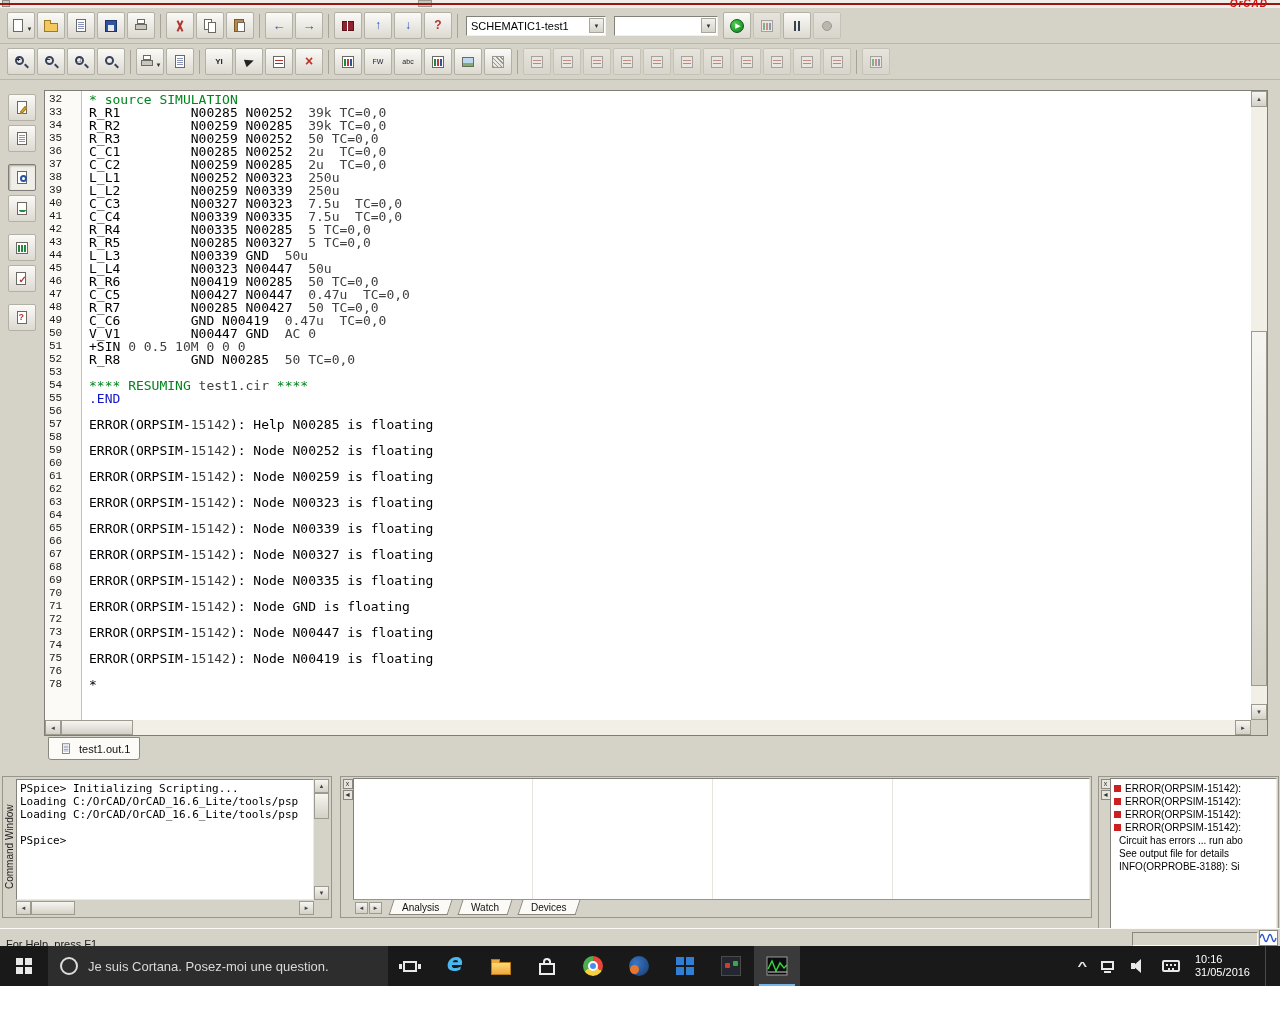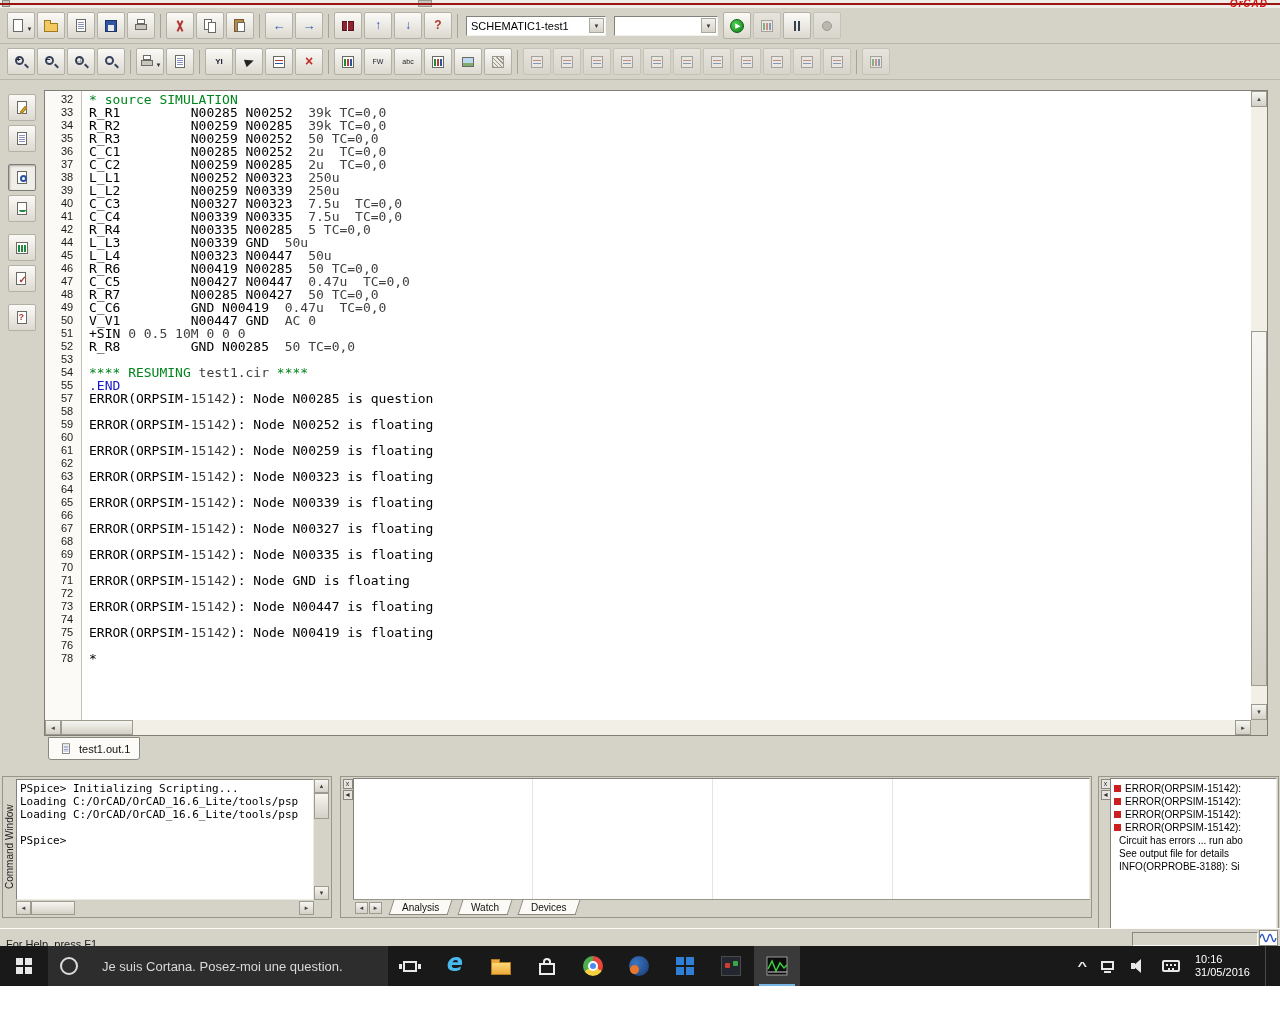--- a/index.html
+++ b/index.html
@@ -86,21 +86,21 @@
 
   
   #main{position:absolute;left:0;top:80px;width:1280px;height:848px;background:#d5d2c8;}
   #lefttoolbar{position:absolute;left:0;top:92px;width:43px;display:flex;flex-direction:column;align-items:center;}
   #lefttoolbar .tbtn{margin:2px 0;}
 
   #editor{position:absolute;left:44px;top:90px;width:1224px;height:646px;background:#fff;border:1px solid #7f7d75;box-sizing:border-box;}
   #gutter{position:absolute;left:0;top:0;bottom:15px;width:37px;background:#fbfaf6;border-right:1px solid #c3c0b6;box-sizing:border-box;}
   #lines{position:absolute;left:0;top:2px;right:17px;bottom:16px;overflow:hidden;font-family:"DejaVu Sans Mono",monospace;font-size:13px;line-height:13px;}
   .ed-row{display:flex;height:13px;white-space:pre;}
-  .ed-num{width:37px;flex:none;padding-left:16px;box-sizing:border-box;color:#1a1a1a;font-size:11px;line-height:13px;font-family:Liberation Sans, sans-serif;}
+  .ed-num{width:37px;flex:none;padding-left:4px;box-sizing:border-box;color:#1a1a1a;font-size:11px;line-height:13px;font-family:Liberation Mono, monospace;}
   .ed-text{padding-left:7px;}
   .c-k{color:#000;} .c-r{color:#404040;} .c-g{color:#00851c;} .c-b{color:#1414c8;}
 
   .sarr{display:flex;align-items:center;justify-content:center;background:linear-gradient(#f6f5f1,#d3d0c6);border:1px solid #9d9a90;box-sizing:border-box;color:#444;}
   .sarr::before{font-size:6px;}
   .au::before{content:"▲";} .ad::before{content:"▼";} .al::before{content:"◄";} .ar::before{content:"►";}
   .sthumb{position:absolute;background:linear-gradient(#f6f5f1,#d3d0c6);border:1px solid #9d9a90;box-sizing:border-box;}
   .strack{background:#f2f0e6;}
 
   #ed-vscroll{position:absolute;top:0;right:0;bottom:15px;width:16px;}
@@ -154,21 +154,21 @@
   #statusbar{position:absolute;left:0;top:928px;width:1280px;height:31px;background:#d5d2c8;border-top:1px solid #fcfbf8;font-size:11px;color:#1a1a1a;display:flex;align-items:center;padding-left:6px;box-sizing:border-box;}
   .spane{position:absolute;top:3px;height:12px;border:1px solid;border-color:#8a877e #fcfbf8 #fcfbf8 #8a877e;}
   #spane1{left:1132px;width:124px;}
   #wavepane{position:absolute;left:1259px;top:1px;width:19px;height:16px;background:#fff;border:1px solid #8a877e;box-sizing:border-box;}
 
   
   #taskbar{position:absolute;left:0;top:946px;width:1280px;height:40px;background:#191919;display:flex;align-items:stretch;}
   .tb-start{width:48px;display:flex;align-items:center;justify-content:center;flex:none;}
   .winlogo{width:16px;height:16px;display:grid;grid-template-columns:1fr 1fr;grid-template-rows:1fr 1fr;gap:2px;}
   .winlogo div{background:#e8e8e8;}
-  .tb-search{width:340px;background:#2d2d2d;display:flex;align-items:center;gap:24px;padding-left:12px;color:#d8d8d8;font-size:13px;flex:none;box-sizing:border-box;white-space:nowrap;overflow:hidden;}
+  .tb-search{width:340px;background:#2d2d2d;display:flex;align-items:center;gap:10px;padding-left:12px;color:#d8d8d8;font-size:13px;flex:none;box-sizing:border-box;white-space:nowrap;overflow:hidden;}
   .cortana-ring{width:14px;height:14px;border:2px solid #dcdcdc;border-radius:50%;flex:none;}
   .tb-taskview{width:44px;display:flex;align-items:center;justify-content:center;flex:none;}
   .tview{position:relative;width:14px;height:11px;border:2px solid #e8e8e8;box-sizing:border-box;}
   .tview::before{content:"";position:absolute;left:-6px;top:1px;width:3px;height:5px;background:#e8e8e8;box-shadow:19px 0 0 #e8e8e8;}
   #tb-apps{display:flex;align-items:stretch;}
   .tbicon{width:46px;display:flex;align-items:center;justify-content:center;position:relative;flex:none;}
   .tbicon.active{background:#3a3a3a;}
   .tbicon.active::after{content:"";position:absolute;left:5px;right:5px;bottom:0;height:2px;background:#75b6e7;}
   .appico{position:relative;width:24px;height:24px;}
   .appico::before,.appico::after{position:absolute;box-sizing:border-box;}
@@ -411,33 +411,35 @@
         <div class="ed-row"><span class="ed-num">33</span><span class="ed-text"><span class="c-k">R_R1         N00285 N00252  </span><span class="c-r">39k TC=0,0</span></span></div>
         <div class="ed-row"><span class="ed-num">34</span><span class="ed-text"><span class="c-k">R_R2         N00259 N00285  </span><span class="c-r">39k TC=0,0</span></span></div>
         <div class="ed-row"><span class="ed-num">35</span><span class="ed-text"><span class="c-k">R_R3         N00259 N00252  </span><span class="c-r">50 TC=0,0</span></span></div>
         <div class="ed-row"><span class="ed-num">36</span><span class="ed-text"><span class="c-k">C_C1         N00285 N00252  </span><span class="c-r">2u  TC=0,0</span></span></div>
         <div class="ed-row"><span class="ed-num">37</span><span class="ed-text"><span class="c-k">C_C2         N00259 N00285  </span><span class="c-r">2u  TC=0,0</span></span></div>
         <div class="ed-row"><span class="ed-num">38</span><span class="ed-text"><span class="c-k">L_L1         N00252 N00323  </span><span class="c-r">250u</span></span></div>
         <div class="ed-row"><span class="ed-num">39</span><span class="ed-text"><span class="c-k">L_L2         N00259 N00339  </span><span class="c-r">250u</span></span></div>
         <div class="ed-row"><span class="ed-num">40</span><span class="ed-text"><span class="c-k">C_C3         N00327 N00323  </span><span class="c-r">7.5u  TC=0,0</span></span></div>
         <div class="ed-row"><span class="ed-num">41</span><span class="ed-text"><span class="c-k">C_C4         N00339 N00335  </span><span class="c-r">7.5u  TC=0,0</span></span></div>
         <div class="ed-row"><span class="ed-num">42</span><span class="ed-text"><span class="c-k">R_R4         N00335 N00285  </span><span class="c-r">5 TC=0,0</span></span></div>
+        <div class="ed-row"><span class="ed-num">43</span><span class="ed-text"><span class="c-k">R_R5         N00285 N00327  </span><span class="c-r">5 TC=0,0</span></span></div>
         <div class="ed-row"><span class="ed-num">44</span><span class="ed-text"><span class="c-k">L_L3         N00339 GND  </span><span class="c-r">50u</span></span></div>
         <div class="ed-row"><span class="ed-num">45</span><span class="ed-text"><span class="c-k">L_L4         N00323 N00447  </span><span class="c-r">50u</span></span></div>
         <div class="ed-row"><span class="ed-num">46</span><span class="ed-text"><span class="c-k">R_R6         N00419 N00285  </span><span class="c-r">50 TC=0,0</span></span></div>
         <div class="ed-row"><span class="ed-num">47</span><span class="ed-text"><span class="c-k">C_C5         N00427 N00447  </span><span class="c-r">0.47u  TC=0,0</span></span></div>
         <div class="ed-row"><span class="ed-num">48</span><span class="ed-text"><span class="c-k">R_R7         N00285 N00427  </span><span class="c-r">50 TC=0,0</span></span></div>
         <div class="ed-row"><span class="ed-num">49</span><span class="ed-text"><span class="c-k">C_C6         GND N00419  </span><span class="c-r">0.47u  TC=0,0</span></span></div>
         <div class="ed-row"><span class="ed-num">50</span><span class="ed-text"><span class="c-k">V_V1         N00447 GND  </span><span class="c-r">AC 0</span></span></div>
         <div class="ed-row"><span class="ed-num">51</span><span class="ed-text"><span class="c-k">+SIN </span><span class="c-r">0 0.5 10M 0 0 0</span></span></div>
         <div class="ed-row"><span class="ed-num">52</span><span class="ed-text"><span class="c-k">R_R8         GND N00285  </span><span class="c-r">50 TC=0,0</span></span></div>
         <div class="ed-row"><span class="ed-num">53</span><span class="ed-text"></span></div>
         <div class="ed-row"><span class="ed-num">54</span><span class="ed-text"><span class="c-g">**** RESUMING </span><span class="c-r">test1.cir</span><span class="c-g"> ****</span></span></div>
         <div class="ed-row"><span class="ed-num">55</span><span class="ed-text"><span class="c-b">.END</span></span></div>
-        <div class="ed-row"><span class="ed-num">57</span><span class="ed-text"><span class="c-k">ERROR(ORPSIM-</span><span class="c-r">15142</span><span class="c-k">): Node N00285 is question</span></span></div>
+        <div class="ed-row"><span class="ed-num">56</span><span class="ed-text"></span></div>
+        <div class="ed-row"><span class="ed-num">57</span><span class="ed-text"><span class="c-k">ERROR(ORPSIM-</span><span class="c-r">15142</span><span class="c-k">): Help N00285 is floating</span></span></div>
         <div class="ed-row"><span class="ed-num">58</span><span class="ed-text"></span></div>
         <div class="ed-row"><span class="ed-num">59</span><span class="ed-text"><span class="c-k">ERROR(ORPSIM-</span><span class="c-r">15142</span><span class="c-k">): Node N00252 is floating</span></span></div>
         <div class="ed-row"><span class="ed-num">60</span><span class="ed-text"></span></div>
         <div class="ed-row"><span class="ed-num">61</span><span class="ed-text"><span class="c-k">ERROR(ORPSIM-</span><span class="c-r">15142</span><span class="c-k">): Node N00259 is floating</span></span></div>
         <div class="ed-row"><span class="ed-num">62</span><span class="ed-text"></span></div>
         <div class="ed-row"><span class="ed-num">63</span><span class="ed-text"><span class="c-k">ERROR(ORPSIM-</span><span class="c-r">15142</span><span class="c-k">): Node N00323 is floating</span></span></div>
         <div class="ed-row"><span class="ed-num">64</span><span class="ed-text"></span></div>
         <div class="ed-row"><span class="ed-num">65</span><span class="ed-text"><span class="c-k">ERROR(ORPSIM-</span><span class="c-r">15142</span><span class="c-k">): Node N00339 is floating</span></span></div>
         <div class="ed-row"><span class="ed-num">66</span><span class="ed-text"></span></div>
         <div class="ed-row"><span class="ed-num">67</span><span class="ed-text"><span class="c-k">ERROR(ORPSIM-</span><span class="c-r">15142</span><span class="c-k">): Node N00327 is floating</span></span></div>

